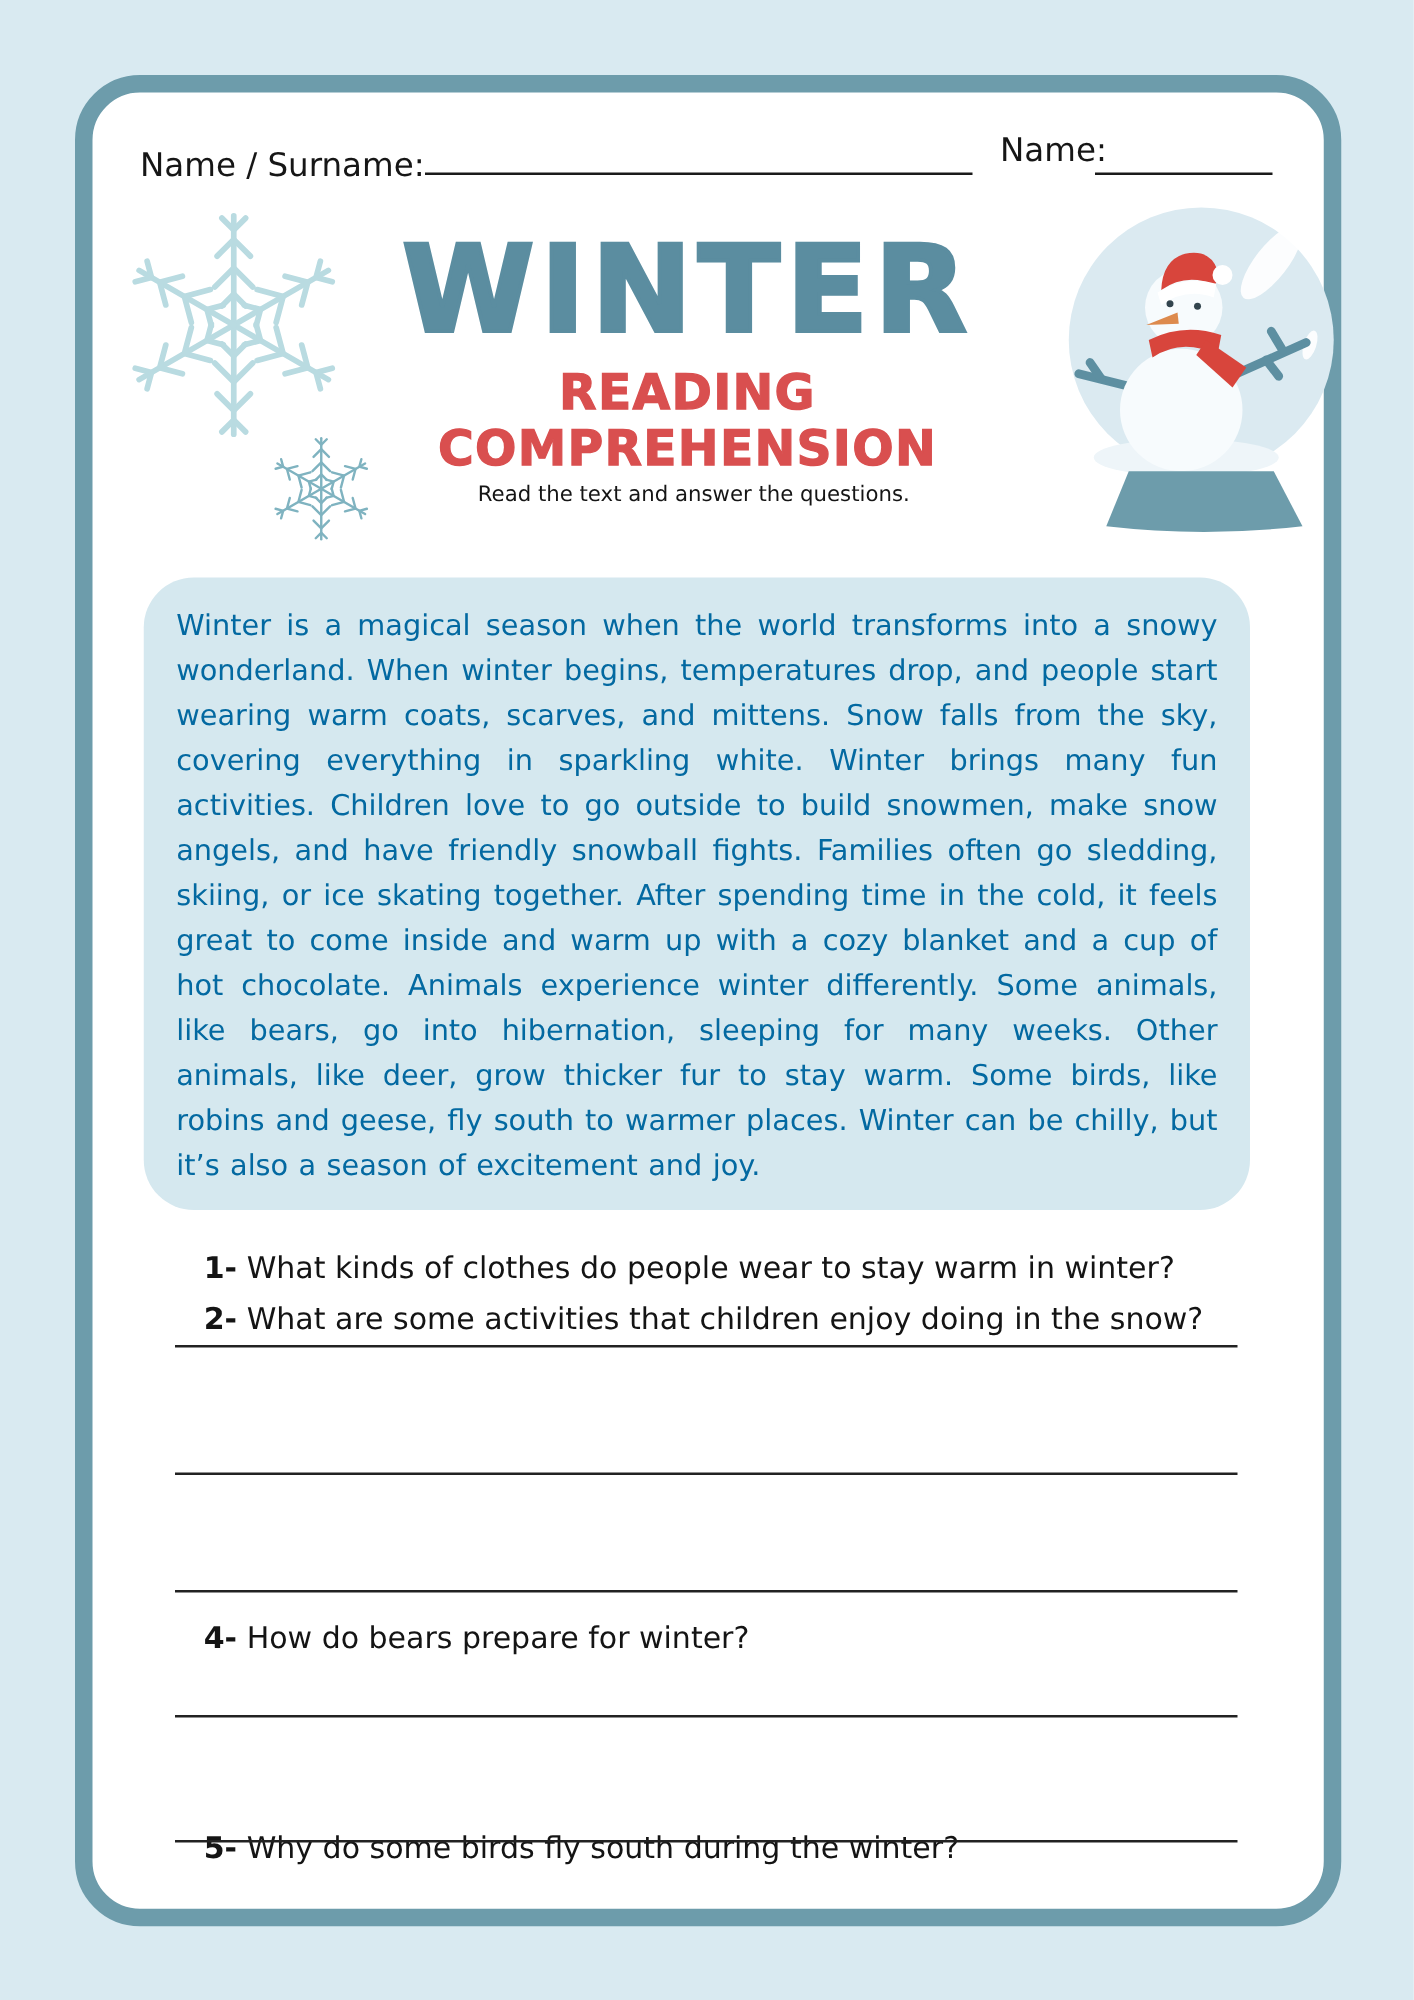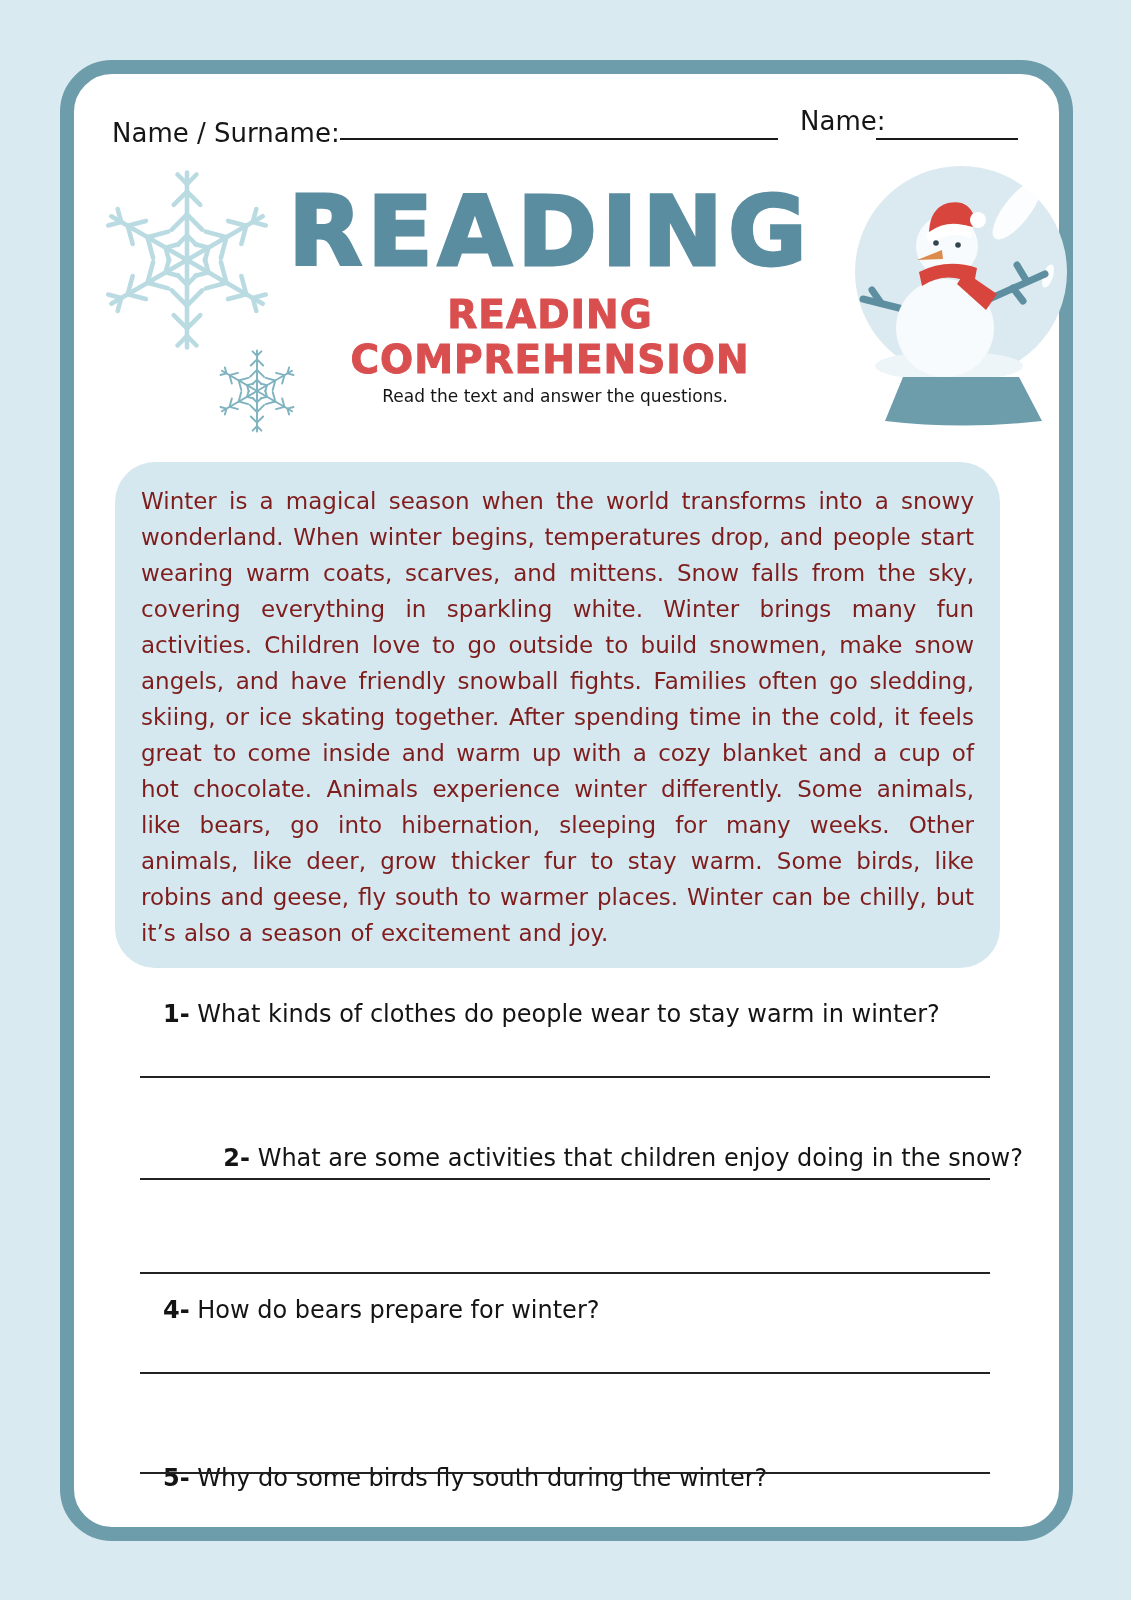--- a/index.html
+++ b/index.html
@@ -44,27 +44,27 @@
   .flake-small{left:213px;top:347px;width:88px;height:88px;color:var(--snowflake_dark,#7fb3c0);}
   
   .globe{position:absolute;z-index:5;left:845px;top:158px;width:240px;height:270px;}
   
   .passage-box{
     position:absolute;z-index:3;left:115px;top:462px;width:885px;height:506px;
     background:var(--passage_bg,#d5e8ef);border-radius:40px;box-sizing:border-box;
     padding:21px 26px 0 26px;
   }
   .passage-text{
-    font-size:23px;line-height:36px;color:#7f1d1d;
+    font-size:23px;line-height:36px;color:#0369a1;
     text-align:justify;word-spacing:1px;
   }
   
   .question{position:absolute;z-index:3;left:137px;width:860px;font-size:24px;color:#141414;margin-left:26px;}
   .qnum{font-weight:800;}
-  .q1{top:1000px;}  .q2{top:1144px;text-align:right;}  .q3{top:1198px;}  .q4{top:1296px;}  .q5{top:1464px;}
+  .q1{top:1000px;}  .q2{top:1041px;}  .q3{top:1198px;}  .q4{top:1296px;}  .q5{top:1464px;}
   .answer-line{position:absolute;z-index:3;left:140px;width:850px;height:0;border-bottom:2px solid #222;}
   .a1{top:1076px;} .a2{top:1178px;} .a3{top:1272px;} .a4{top:1372px;} .a5{top:1472px;}
 </style>
 </head>
 <body>
 
 <div class="page">
 
   <div class="card"></div>
 
@@ -100,21 +100,21 @@
         <path d="M0,-13 L-5,-8 M0,-13 L5,-8"></path>
       </g>
       <use href="#b1" transform="rotate(60)"></use>
       <use href="#b1" transform="rotate(120)"></use>
       <use href="#b1" transform="rotate(180)"></use>
       <use href="#b1" transform="rotate(240)"></use>
       <use href="#b1" transform="rotate(300)"></use>
     </g>
   </svg>
 
-  <div class="title">READING</div>
+  <div class="title">WINTER</div>
   <div class="subtitle">READING COMPREHENSION</div>
   <div class="instruction">Read the text and answer the questions.</div>
 
   <svg class="globe" viewBox="0 0 240 270">
 
     <circle cx="116" cy="114" r="106" fill="#dbeaf1"></circle>
     <ellipse cx="172" cy="52" rx="13" ry="36" transform="rotate(38 172 52)" fill="#ffffff" opacity="0.9"></ellipse>
     <ellipse cx="203" cy="118" rx="5" ry="12" transform="rotate(18 203 118)" fill="#ffffff" opacity="0.9"></ellipse>
 
     <ellipse cx="104" cy="208" rx="74" ry="15" fill="#eef5f9"></ellipse>

